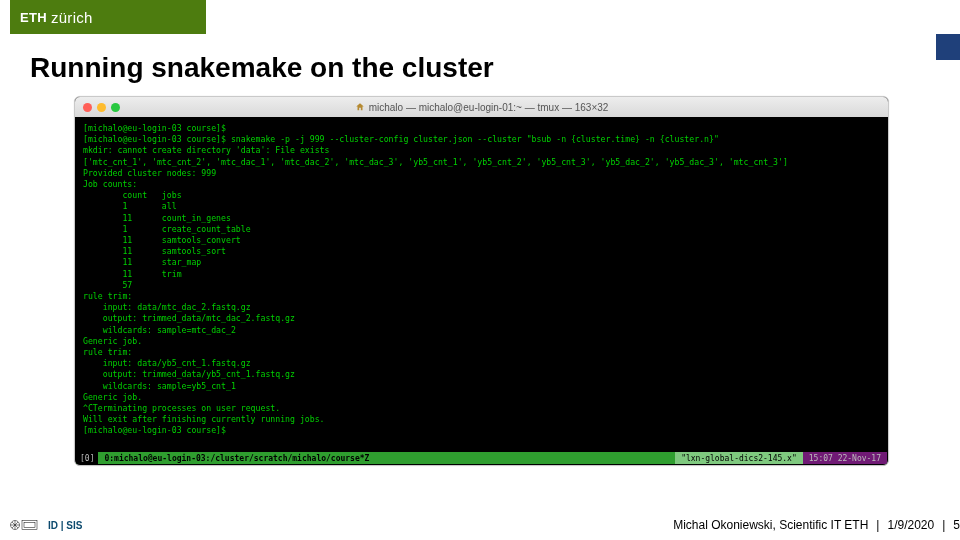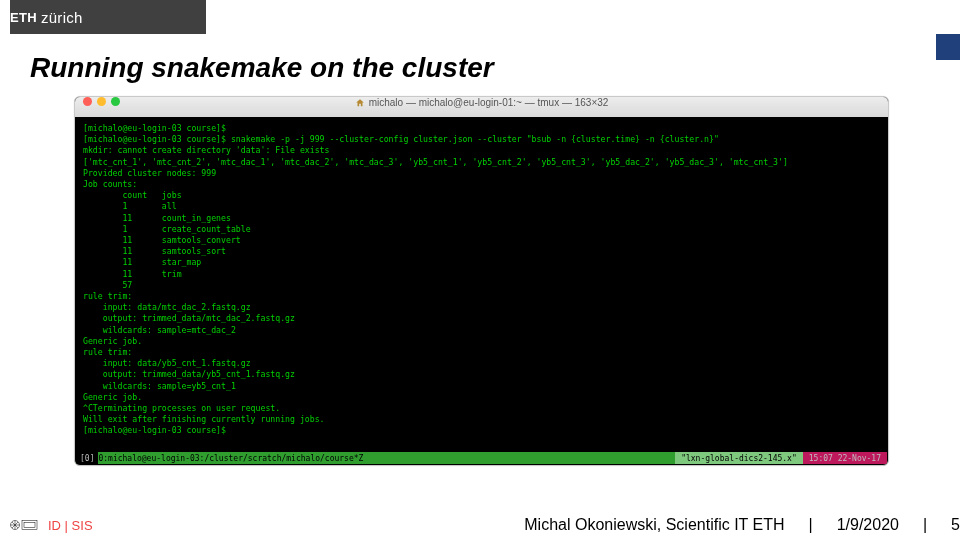--- a/index.html
+++ b/index.html
@@ -1,45 +1,45 @@
 <!DOCTYPE html>
 <html><head>
 <meta charset="utf-8">
 <style>
   * { margin: 0; padding: 0; box-sizing: border-box; }
   html, body { width: 960px; height: 540px; font-family: Arial, Helvetica, sans-serif; background: #fff; overflow: hidden; }
 
   .slide { position: relative; width: 960px; height: 540px; }
 
-  .brand-bar { position: absolute; left: 10px; top: 0; width: 196px; height: 34px; background: #404040; color: #fff; display: flex; align-items: center; font-weight: 700; letter-spacing: .3px; }
+  .brand-bar { position: absolute; left: 10px; top: 0; width: 196px; height: 34px; background: #4d7c0f; color: #fff; display: flex; align-items: center; padding-left: 10px; font-weight: 700; letter-spacing: .3px; }
   .brand-bar .eth { font-size: 13px; font-weight: 800; margin-right: 4px; }
   .brand-bar .zurich { font-size: 15px; font-weight: 400; }
 
   .right-blue { position: absolute; right: 0; top: 34px; width: 24px; height: 26px; background: #1f407a; }
 
-  .title { position: absolute; left: 30px; top: 52px; font-size: 28px; font-weight: 700; color: #000; font-style: italic; }
+  .title { position: absolute; left: 30px; top: 52px; font-size: 28px; font-weight: 700; color: #000; }
 
   .term-window { position: absolute; left: 74px; top: 96px; width: 815px; height: 370px; border: 1px solid #c9c9c9; border-radius: 6px; overflow: hidden; box-shadow: 0 0 0 0.5px rgba(0,0,0,.05); background: #000; }
-  .term-titlebar { height: 20px; background: linear-gradient(#ededed, #d9d9d9); display: flex; align-items: flex-start; position: relative; text-decoration: underline; }
+  .term-titlebar { height: 20px; background: linear-gradient(#ededed, #d9d9d9); display: flex; align-items: center; position: relative; text-decoration: underline; }
   .traffic { display: flex; gap: 5px; padding-left: 8px; }
   .traffic span { width: 9px; height: 9px; border-radius: 50%; display: inline-block; }
   .t-red { background:#ff5f57; } .t-yel { background:#febc2e; } .t-grn { background:#28c840; }
   .term-titlebar .wintitle { position: absolute; left: 0; right: 0; text-align: center; font-size: 10px; color: #555; display: flex; align-items: center; justify-content: center; gap: 4px; pointer-events:none;}
   .term-body { padding: 6px 4px 8px 8px; color: #00d000; font-family: "Menlo", "Consolas", monospace; font-size: 8.2px; line-height: 11.2px; white-space: pre; }
   .term-body .tl { display: block; }
   .statusline { position: absolute; left: 1px; right: 1px; bottom: 1px; height: 12px; background: #2f9e2f; display: flex; align-items: center; font-family: "Menlo","Consolas",monospace; font-size: 8px; }
   .statusline .box0 { background:#000; color:#bdbdbd; padding: 0 4px; height:100%; display:flex; align-items:center; }
-  .statusline .mid { color:#000; height:100%; display:flex; align-items:center; flex:1; }
+  .statusline .mid { color:#000; padding-left: 6px; height:100%; display:flex; align-items:center; flex:1;font-weight:bold; }
   .statusline .right-cell { margin-left:auto; color:#000; padding: 0 6px; height:100%; display:flex; align-items:center; background:#7fc97f;}
-  .statusline .right-cell2 { color:#bdbdbd; background:#be185d; padding: 0 6px; height:100%; display:flex; align-items:center; }
+  .statusline .right-cell2 { color:#bdbdbd; background:#701a75; padding: 0 6px; height:100%; display:flex; align-items:center; }
 
   .footer { position: absolute; left: 0; right: 0; bottom: 6px; height: 18px; display: flex; align-items: center; }
   .footer-seal { width: 48px; display:flex; align-items:center; justify-content:center; color:#000; }
-  .footer-left { font-size: 13px; font-weight: 400; color:#ef4444; }
-  .footer-right { margin-left: auto; display: flex; align-items: flex-start; font-size: 16px; color:#000;gap:16px; }
+  .footer-left { font-size: 10px; font-weight: 700; color:#0c4a6e; }
+  .footer-right { margin-left: auto; display: flex; align-items: flex-start; font-size: 12px; color:#000; }
   .footer-right .sep { margin: 0 8px; color:#000; }
 </style>
 </head>
 <body>
 
 <div class="slide">
 
   <div class="brand-bar">
     <span class="eth">ETH</span>
     <span class="zurich">zürich</span>

